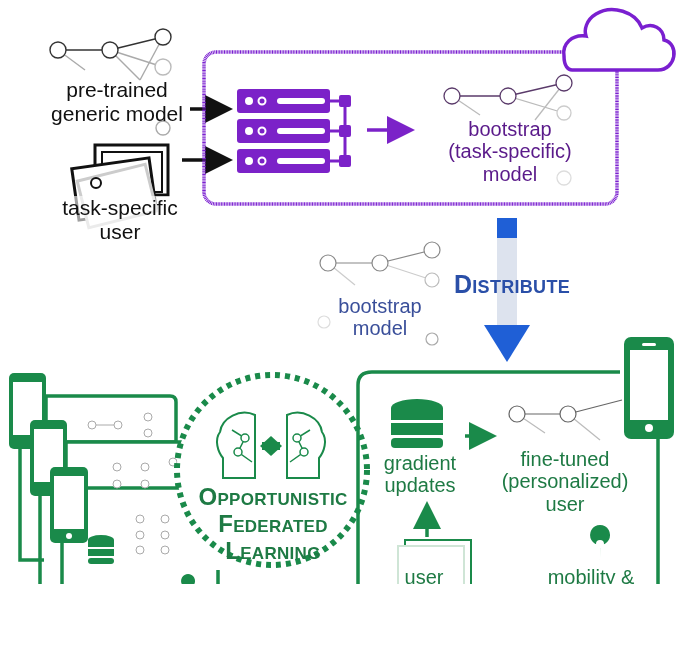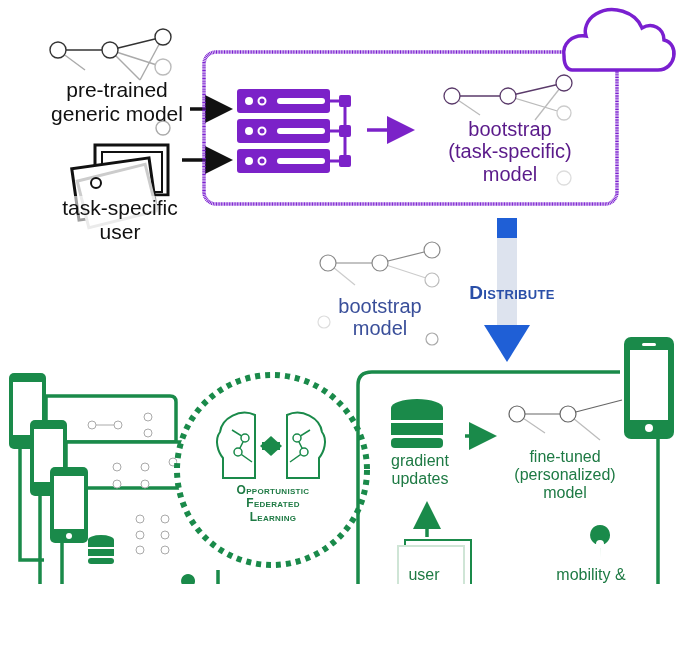--- a/index.html
+++ b/index.html
@@ -2,21 +2,21 @@
 <html><head>
 <meta charset="utf-8">
 <style>
   html,body{margin:0;padding:0;background:#ffffff;}
   #stage{position:relative;width:684px;height:584px;overflow:hidden;background:#ffffff;font-family:"Liberation Sans",sans-serif;}
   svg#art{position:absolute;left:0;top:0;}
   .lbl{position:absolute;text-align:center;line-height:1.12;white-space:nowrap;}
   .black{color:#111111;font-size:21px;}
   .purple{color:#5a1a8a;font-size:20px;}
   .blue{color:#3a4f9a;font-size:20px;}
-  .green{color:#1e7a44;font-size:16px;}
+  .green{color:#1e7a44;font-size:20px;}
   .sc{font-variant:small-caps;font-weight:bold;letter-spacing:0.3px;}
 </style>
 </head>
 <body>
 
 <div id="stage">
 <svg id="art" width="684" height="663" viewBox="0 0 684 663" xmlns="http://www.w3.org/2000/svg">
   <defs>
     <marker id="ahBlack" markerWidth="8" markerHeight="8" refX="6" refY="4" orient="auto">
           <path d="M0,0 L8,4 L0,8 Z" fill="#111"></path>
@@ -225,30 +225,30 @@
   </g>
 </svg>
 
 <div class="lbl black" style="left:42px;top:78px;width:150px;white-space:pre;">pre-trained
 generic model</div>
 <div class="lbl black" style="left:50px;top:196px;width:140px;white-space:pre;background:rgba(255,255,255,0.6);">task-specific
 user</div>
 <div class="lbl purple" style="left:435px;top:118px;width:150px;white-space:pre;">bootstrap
 (task-specific)
 model</div>
-<div class="lbl blue sc" style="left:452px;top:270px;width:120px;font-size:19px;color:#2a4fa8;margin-top:12px;">Distribute</div>
+<div class="lbl blue sc" style="left:452px;top:270px;width:120px;font-size:25px;color:#2a4fa8;">Distribute</div>
 <div class="lbl blue" style="left:318px;top:295px;width:124px;white-space:pre;">bootstrap
 model</div>
-<div class="lbl green sc" style="left:190px;top:484px;width:166px;white-space:pre;font-size:12px;">Opportunistic
+<div class="lbl green sc" style="left:190px;top:484px;width:166px;white-space:pre;font-size:24px;">Opportunistic
 Federated
 Learning</div>
 <div class="lbl green" style="left:370px;top:452px;width:100px;white-space:pre;">gradient
 updates</div>
 <div class="lbl green" style="left:490px;top:448px;width:150px;white-space:pre;">fine-tuned
 (personalized)
-model</div>
+user</div>
 <div class="lbl green" style="left:374px;top:566px;width:100px;white-space:pre;">user
 generated
 data</div>
 <div class="lbl green" style="left:526px;top:566px;width:130px;white-space:pre;">mobility &amp;
 contact
 prediction</div>
 </div>
 
 </body></html>

